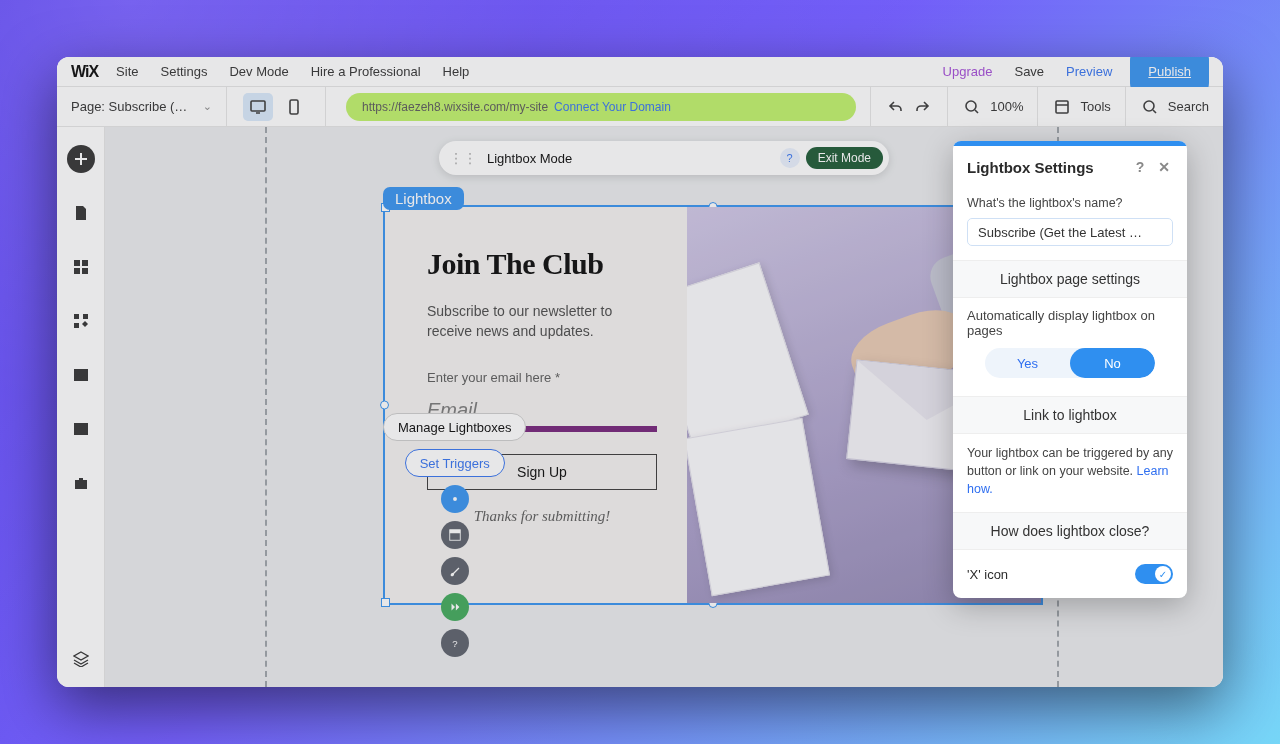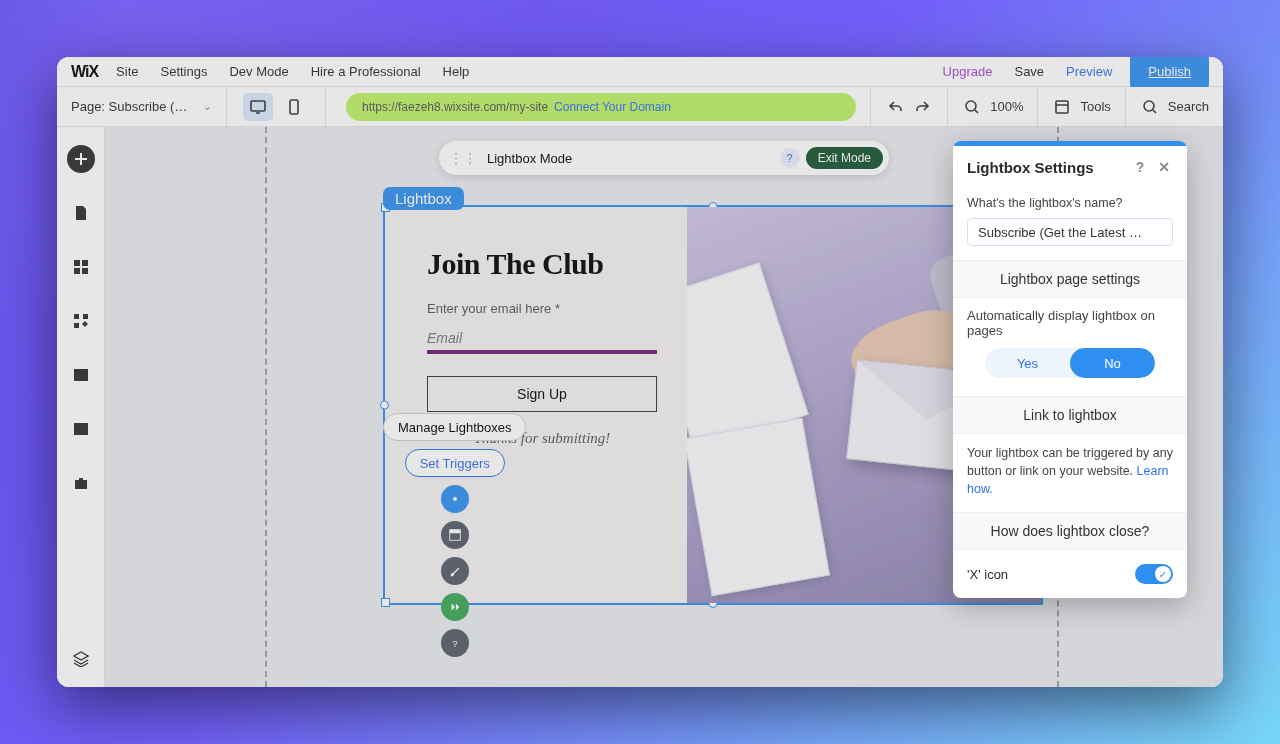--- a/index.html
+++ b/index.html
@@ -65,21 +65,21 @@
   .lb-box::before,.lb-box::after{content:"";position:absolute;width:7px;height:7px;background:#fff;border:1px solid #2f8ff0;}
   .lb-box::before{left:-4px;top:-4px;} .lb-box::after{left:-4px;bottom:-4px;}
   .handle{position:absolute;width:9px;height:9px;background:#fff;border:1px solid #2f8ff0;border-radius:50%;}
   .handle.hl{left:-5px;top:50%;transform:translateY(-50%);} 
   .handle.hb{left:50%;bottom:-5px;transform:translateX(-50%);}
   .handle.ht{left:50%;top:-5px;transform:translateX(-50%);}
   .lb-left{width:46%;padding:40px 42px 20px;background:#f3f1ef;}
   .lb-left h1{font-family:Georgia,"Times New Roman",serif;font-size:30px;font-weight:700;letter-spacing:-.5px;margin-bottom:20px;}
   .lb-left p{font-size:14px;color:#444;line-height:1.45;margin-bottom:28px;}
   .lb-left .lbl{font-size:13px;color:#555;margin-bottom:10px;display:block;}
-  .lb-left .emailin{width:230px;border:none;border-bottom:4px solid #701a75;background:transparent;font-style:italic;font-size:14px;color:#888;padding:4px 0;margin-bottom:22px;outline:none;}
+  .lb-left .emailin{width:230px;border:none;border-bottom:6px solid #701a75;background:transparent;font-style:italic;font-size:20px;color:#888;padding:4px 0;margin-bottom:22px;outline:none;}
   .signup{width:230px;height:36px;border:1px solid #333;background:transparent;font-size:14px;cursor:pointer;}
   .thanks{text-align:center;font-family:Georgia,serif;font-style:italic;font-size:15px;color:#555;margin-top:18px;width:230px;}
   .lb-right{flex:1;background:#b8b0d0;position:relative;overflow:hidden;}
   
   .photo-surface{position:absolute;inset:0;background:linear-gradient(160deg,#cfc6e6 0%,#a79bc8 60%,#8d82b0 100%);}
   .envelope{position:absolute;background:#f5f3f8;border:1px solid #d0cde0;transform:rotate(-8deg);}
   .env1{width:150px;height:100px;right:40px;top:160px;transform:rotate(6deg);box-shadow:4px 6px 14px rgba(0,0,0,.25);}
   .env1::before{content:"";position:absolute;left:0;right:0;top:0;height:0;border-left:75px solid transparent;border-right:75px solid transparent;border-top:52px solid #e8e6f0;}
   .paper{position:absolute;background:#fbfafd;border:1px solid #e0dee8;box-shadow:2px 3px 8px rgba(0,0,0,.15);}
   .p1{width:120px;height:160px;left:-20px;top:70px;transform:rotate(-18deg);}
@@ -265,20 +265,21 @@
         <span class="exit-btn">Exit Mode</span>
       </div>
 
       <div class="lb-tag">Lightbox</div>
       <div class="lb-box">
         <span class="handle ht"></span>
         <span class="handle hl"></span>
         <span class="handle hb"></span>
         <div class="lb-left">
           <h1>Join The Club</h1>
+          <p>Subscribe to our newsletter to receive news and updates.</p>
           <span class="lbl">Enter your email here *</span>
           <input class="emailin" placeholder="Email" style="">
           <button class="signup">Sign Up</button>
           <div class="thanks">Thanks for submitting!</div>
         </div>
         <div class="lb-right">
           <div class="photo-surface"></div>
           <div class="paper p1"></div>
           <div class="paper p2"></div>
           <div class="sleeve"></div>

